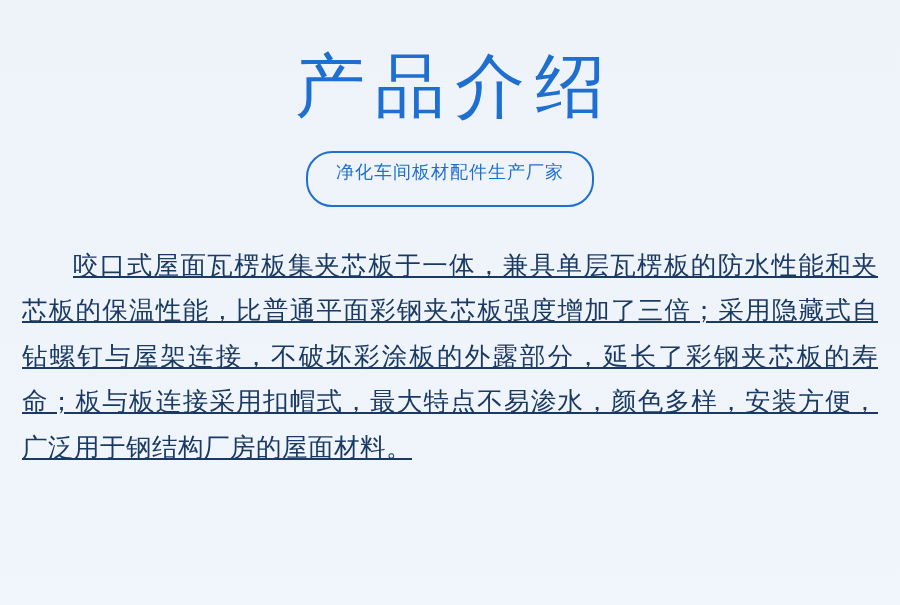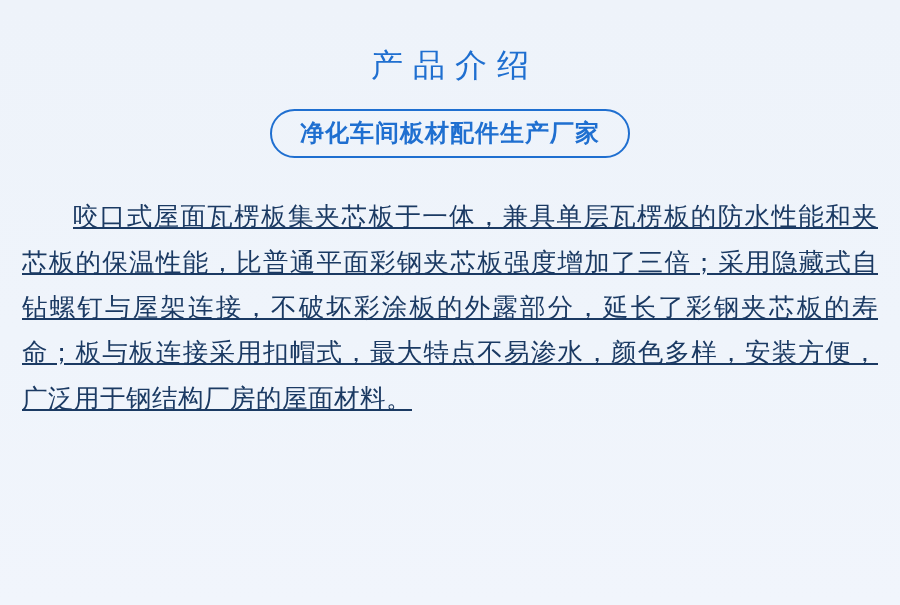--- a/index.html
+++ b/index.html
@@ -16,42 +16,41 @@
   .page {
     position: relative;
     width: 900px;
     height: 605px;
     box-sizing: border-box;
     background: linear-gradient(180deg, #eef3fa 0%, #eff4fb 55%, #f1f5fc 100%);
   }
   .title {
     text-align: center;
     color: #1f6fd0;
-    font-size: 32px;
+    font-size: 70px;
     letter-spacing: 10px;
     font-weight: 500;
     padding-top: 48px;
     line-height: 1.1;
     text-indent: 10px;
   }
   .subtitle-wrap {
     display: flex;
     justify-content: center;
     margin-top: 26px;
   }
   .subtitle {
     border: 2px solid #1f6fd0;
     border-radius: 26px;
     color: #1f6fd0;
-    font-size: 24px;
+    font-size: 18px;
     letter-spacing: 1px;
-    padding: 10px 28px 11px 28px;
+    padding: 10px 28px 24px 28px;
     line-height: 1;
     white-space: nowrap;
-    font-weight: bold;
   }
   .body-text {
     margin: 36px 22px 0 22px;
     color: #1b3a63;
     font-size: 25.5px;
     line-height: 1.78;
     text-align: justify;
     text-justify: inter-ideograph;
     text-indent: 2em;
     letter-spacing: 0.5px;

